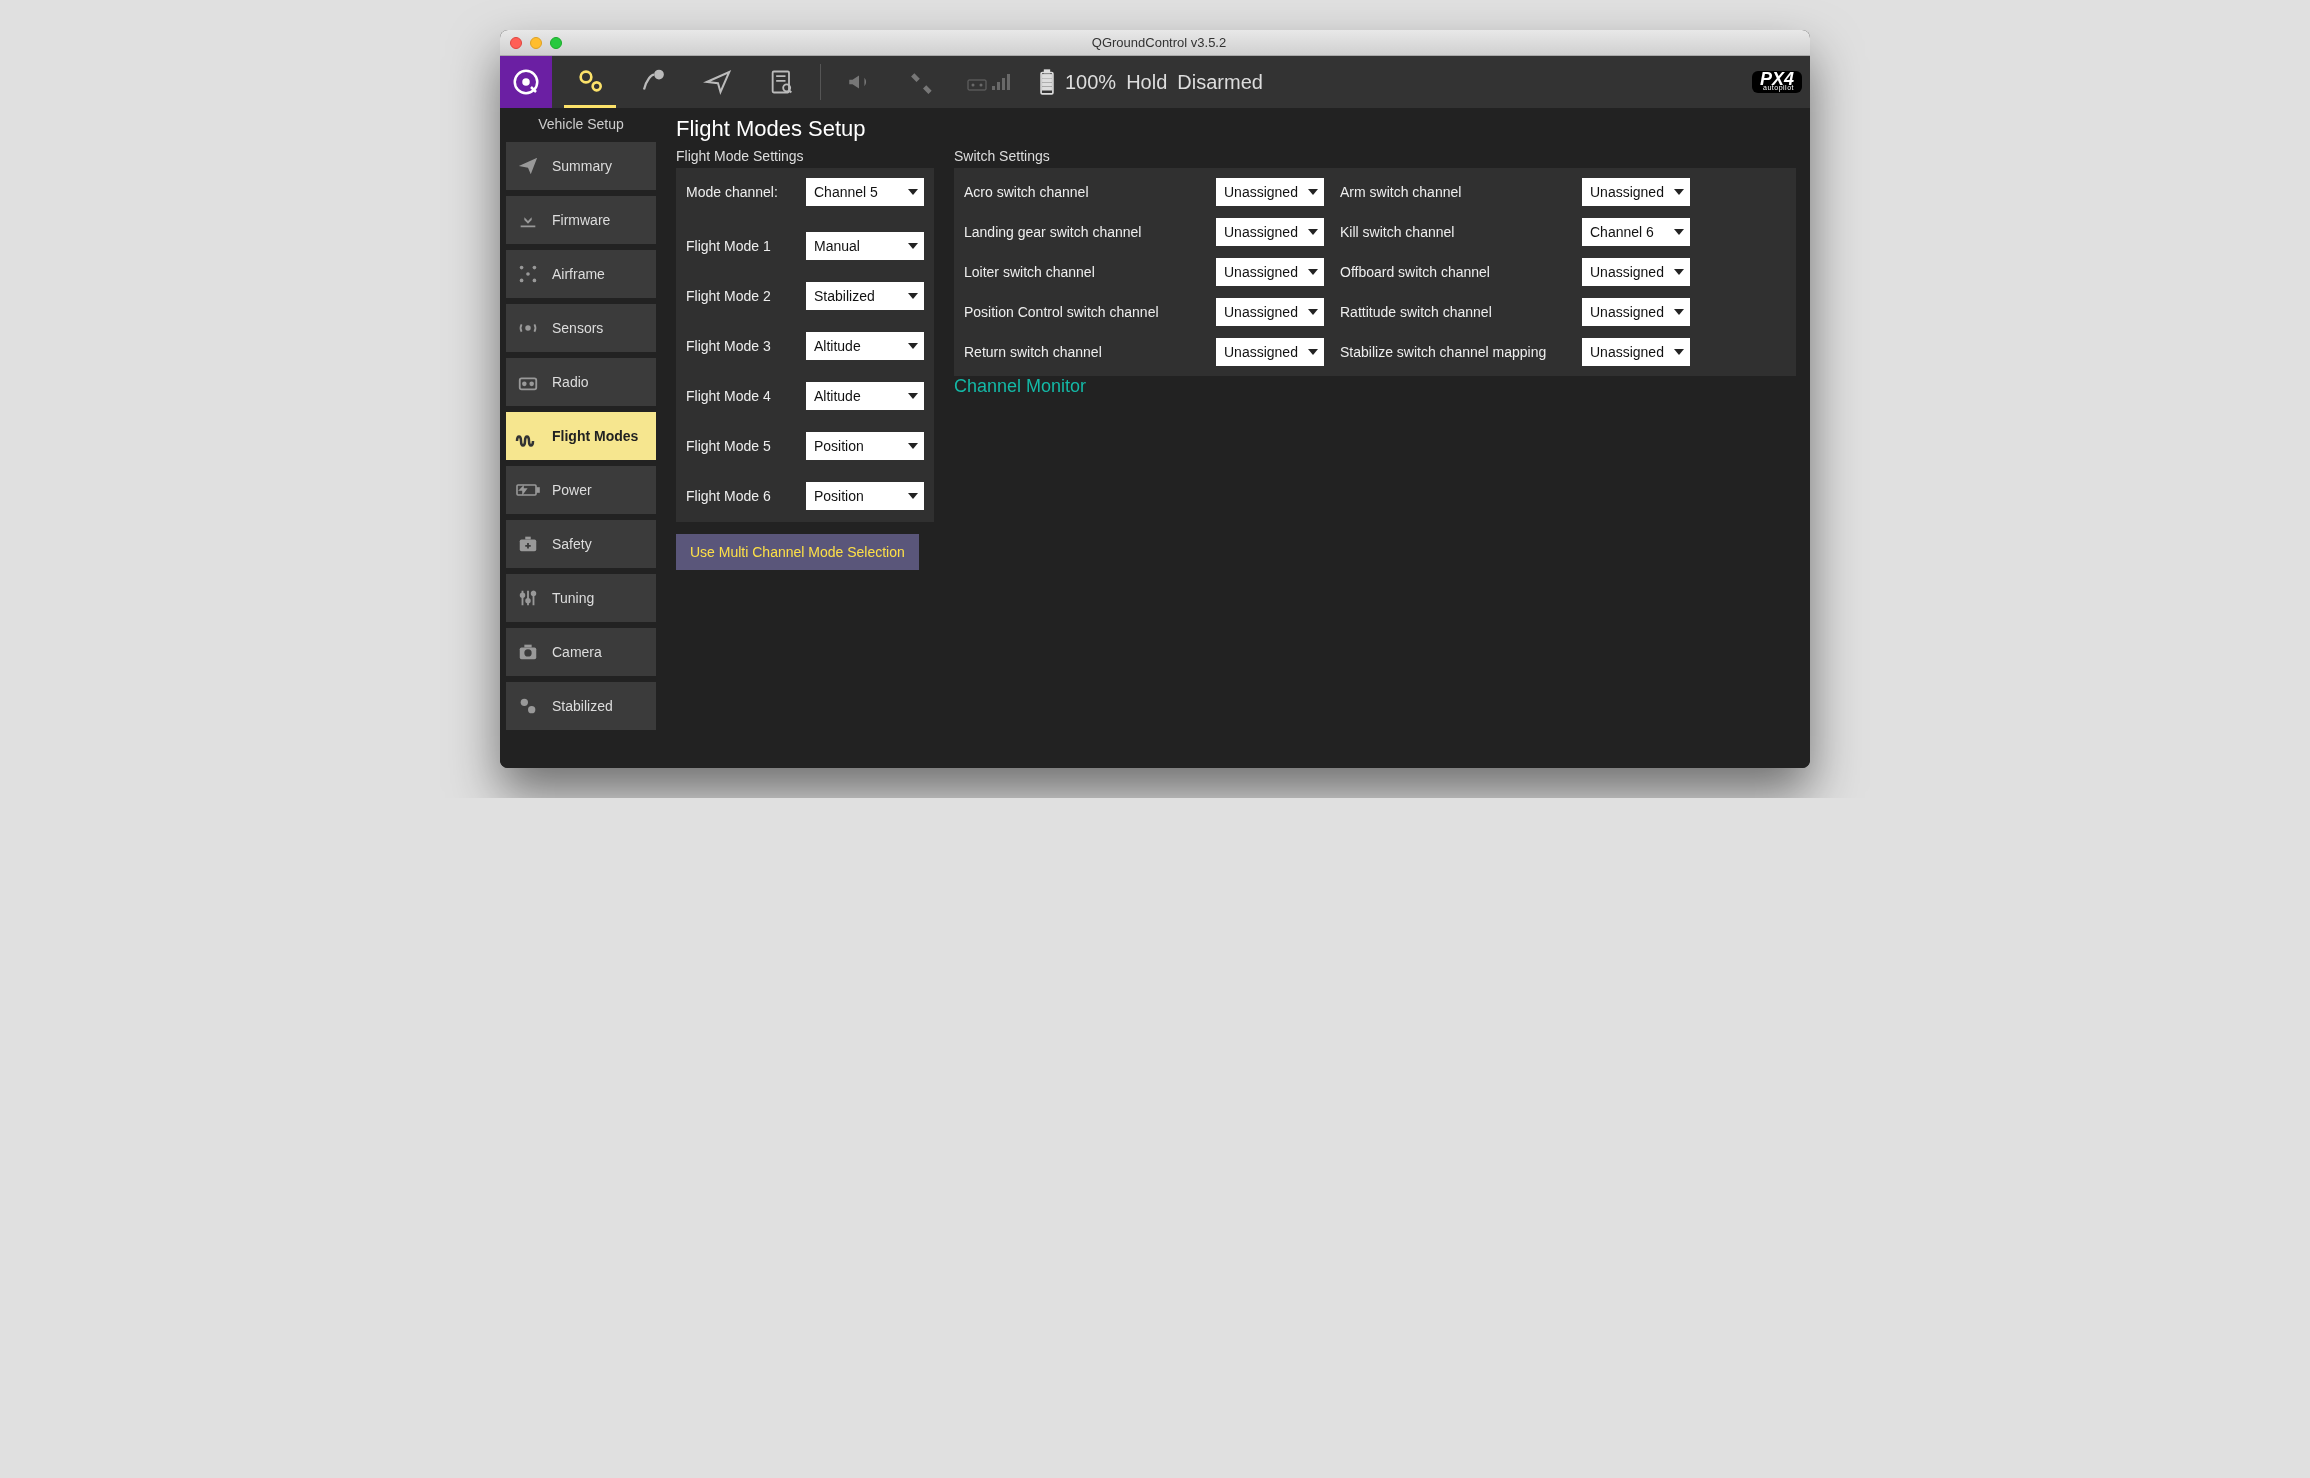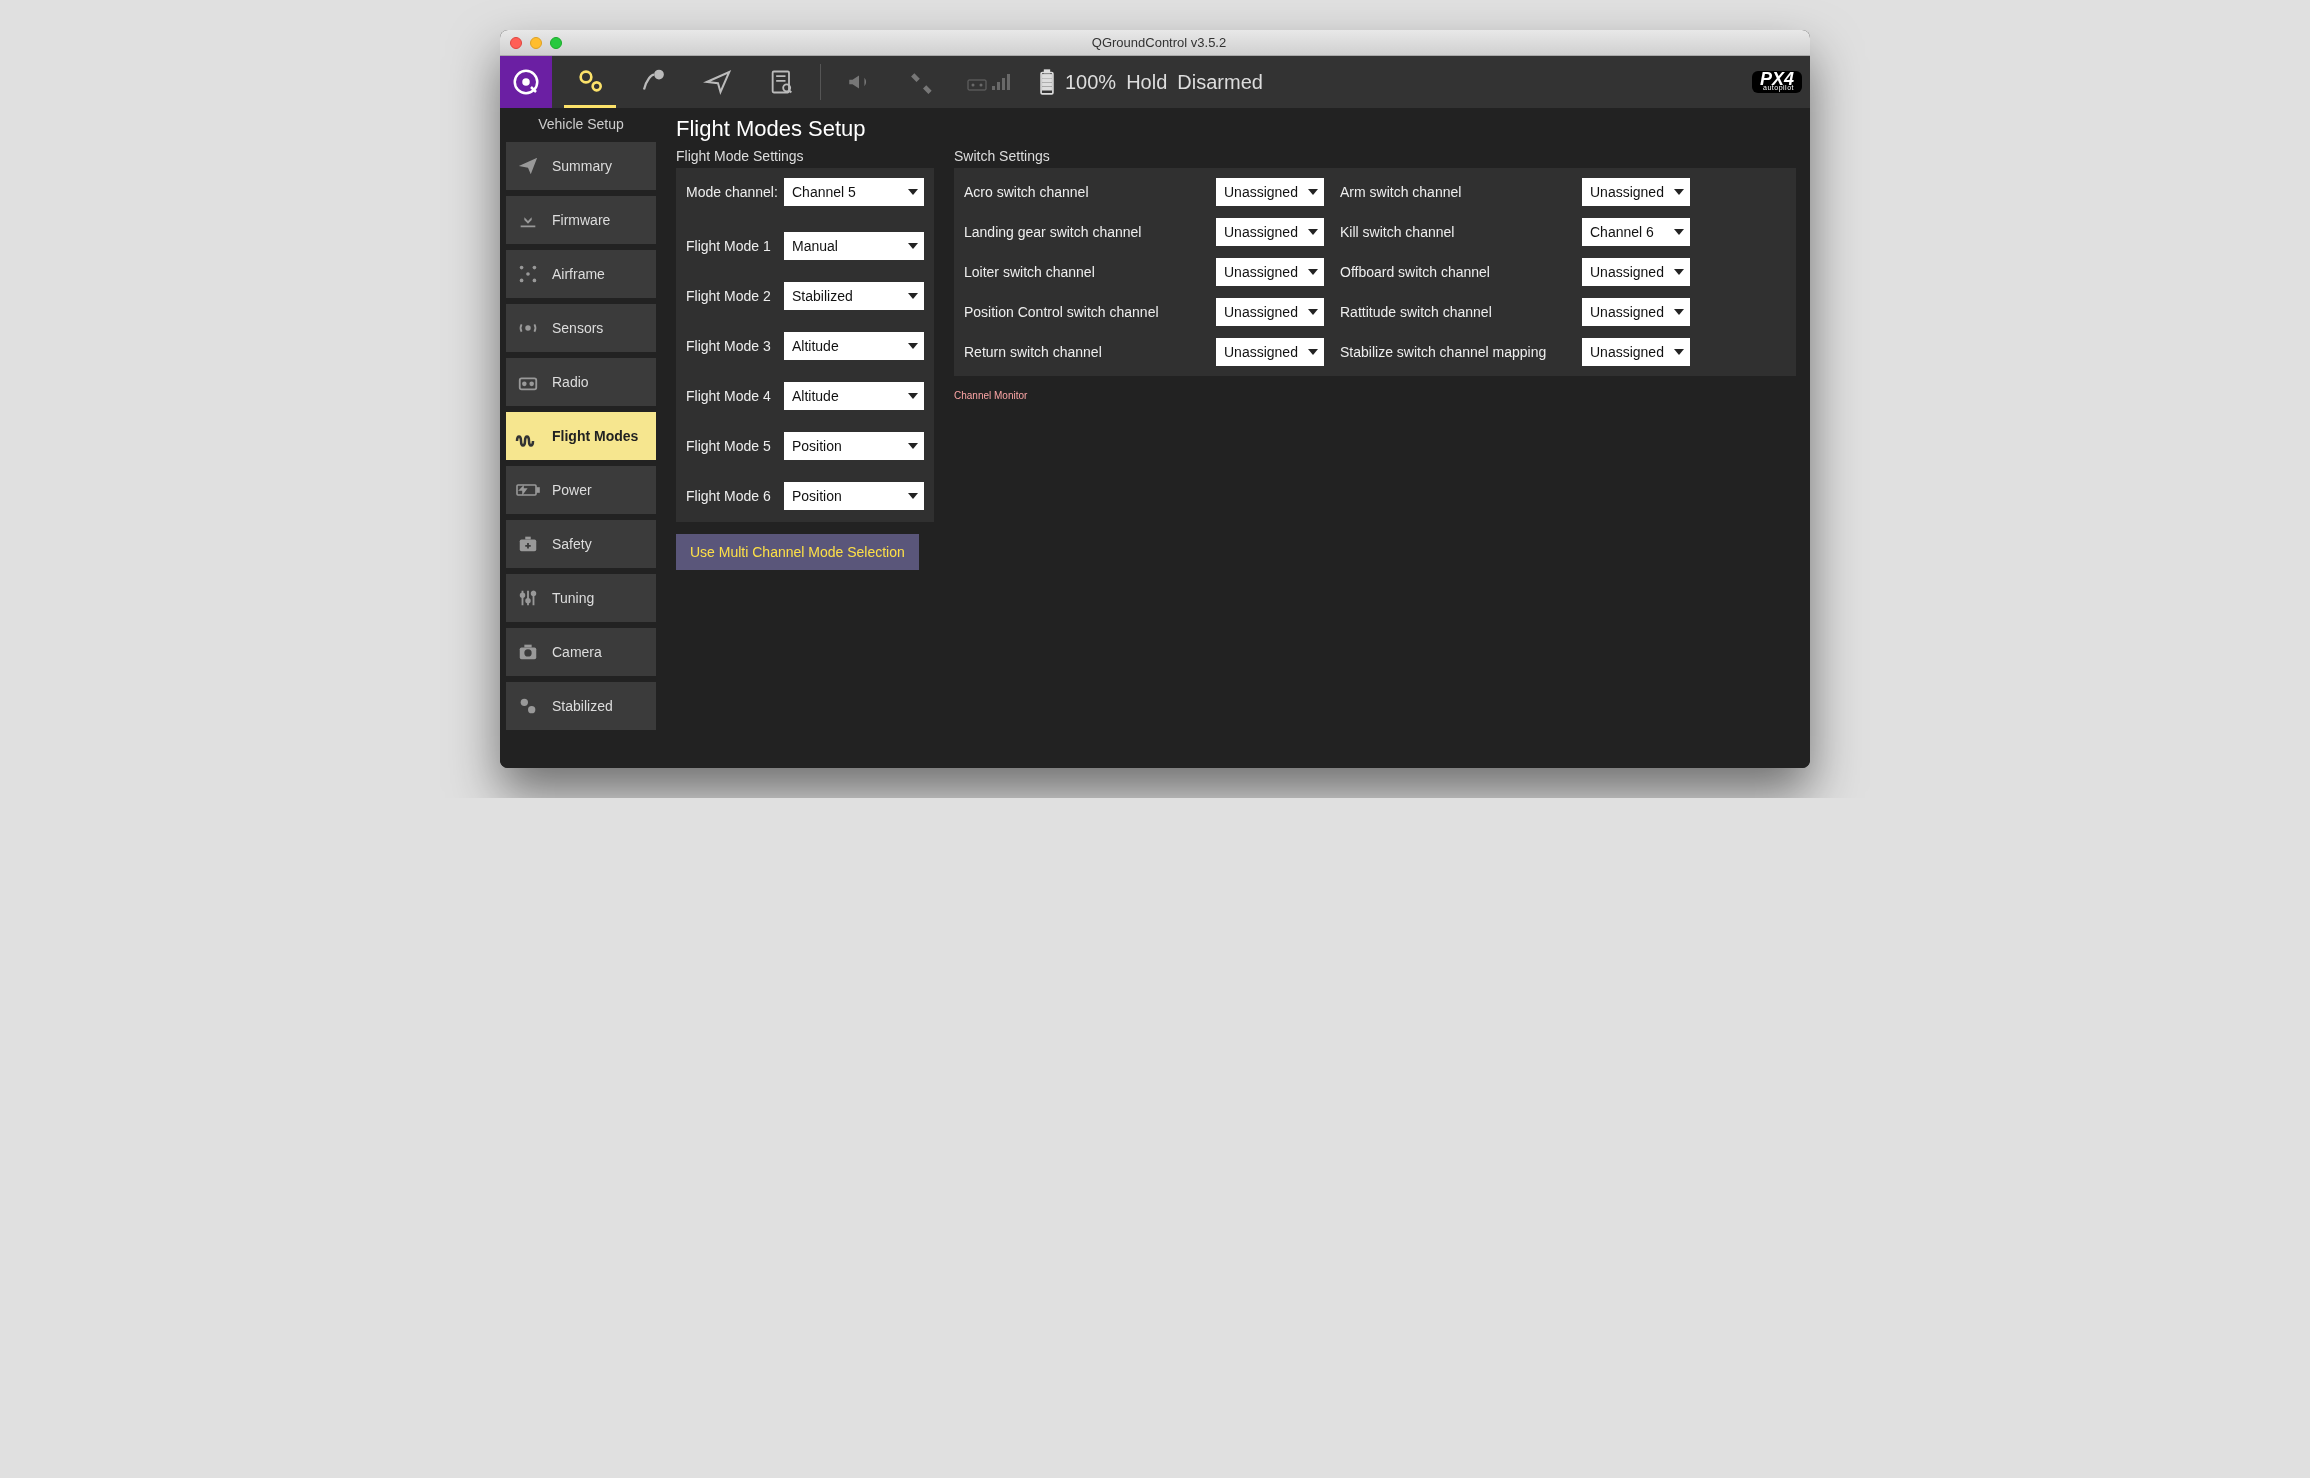--- a/index.html
+++ b/index.html
@@ -81,37 +81,37 @@
   .columns { display:flex; gap:10px; }
   .section-label { font-size:14px; color:#ddd; margin-bottom:4px; }
   .panel { background:#303030; padding:10px; }
   .fm-panel { width:258px; }
   .sw-panel { flex:1; }
   .fm-row { display:flex; align-items:center; justify-content:space-between; margin-bottom:22px; }
   .fm-row:first-child { margin-bottom:26px; }
   .fm-row:last-child { margin-bottom:2px; }
   .fm-label { font-size:14px; color:#eee; }
   .dropdown {
-    width:140px; height:28px; background:#fff; color:#111;
+    width:118px; height:28px; background:#fff; color:#111;
     display:flex; align-items:center; justify-content:space-between;
     padding:0 6px 0 8px; font-size:14px;
     cursor:pointer;
   }
   .dropdown .caret { width:0;height:0;border-left:5px solid transparent;border-right:5px solid transparent;border-top:6px solid #222; }
   .sw-panel .dropdown { width:108px; }
   .sw-grid { display:grid; grid-template-columns: 240px 112px 230px 112px; column-gap:12px; row-gap:12px; align-items:center; }
   .sw-label { font-size:14px; color:#eee; }
   .multi-btn {
     margin-top:12px;
     background:#5a567a; color:#fde047;
     padding:10px 14px; font-size:14px;
     display:inline-block;
     cursor:pointer;
   }
-  .ch-monitor { font-size:10px; color:#fca5a5; margin-top:14px; }
+  .ch-monitor { font-size:18px; color:#14b8a6; }
   svg { display:block; }
 </style>
 </head>
 <body>
 
 <div class="window">
 
   <div class="titlebar">
     <div class="traffic">
       <div class="tl red"></div>

